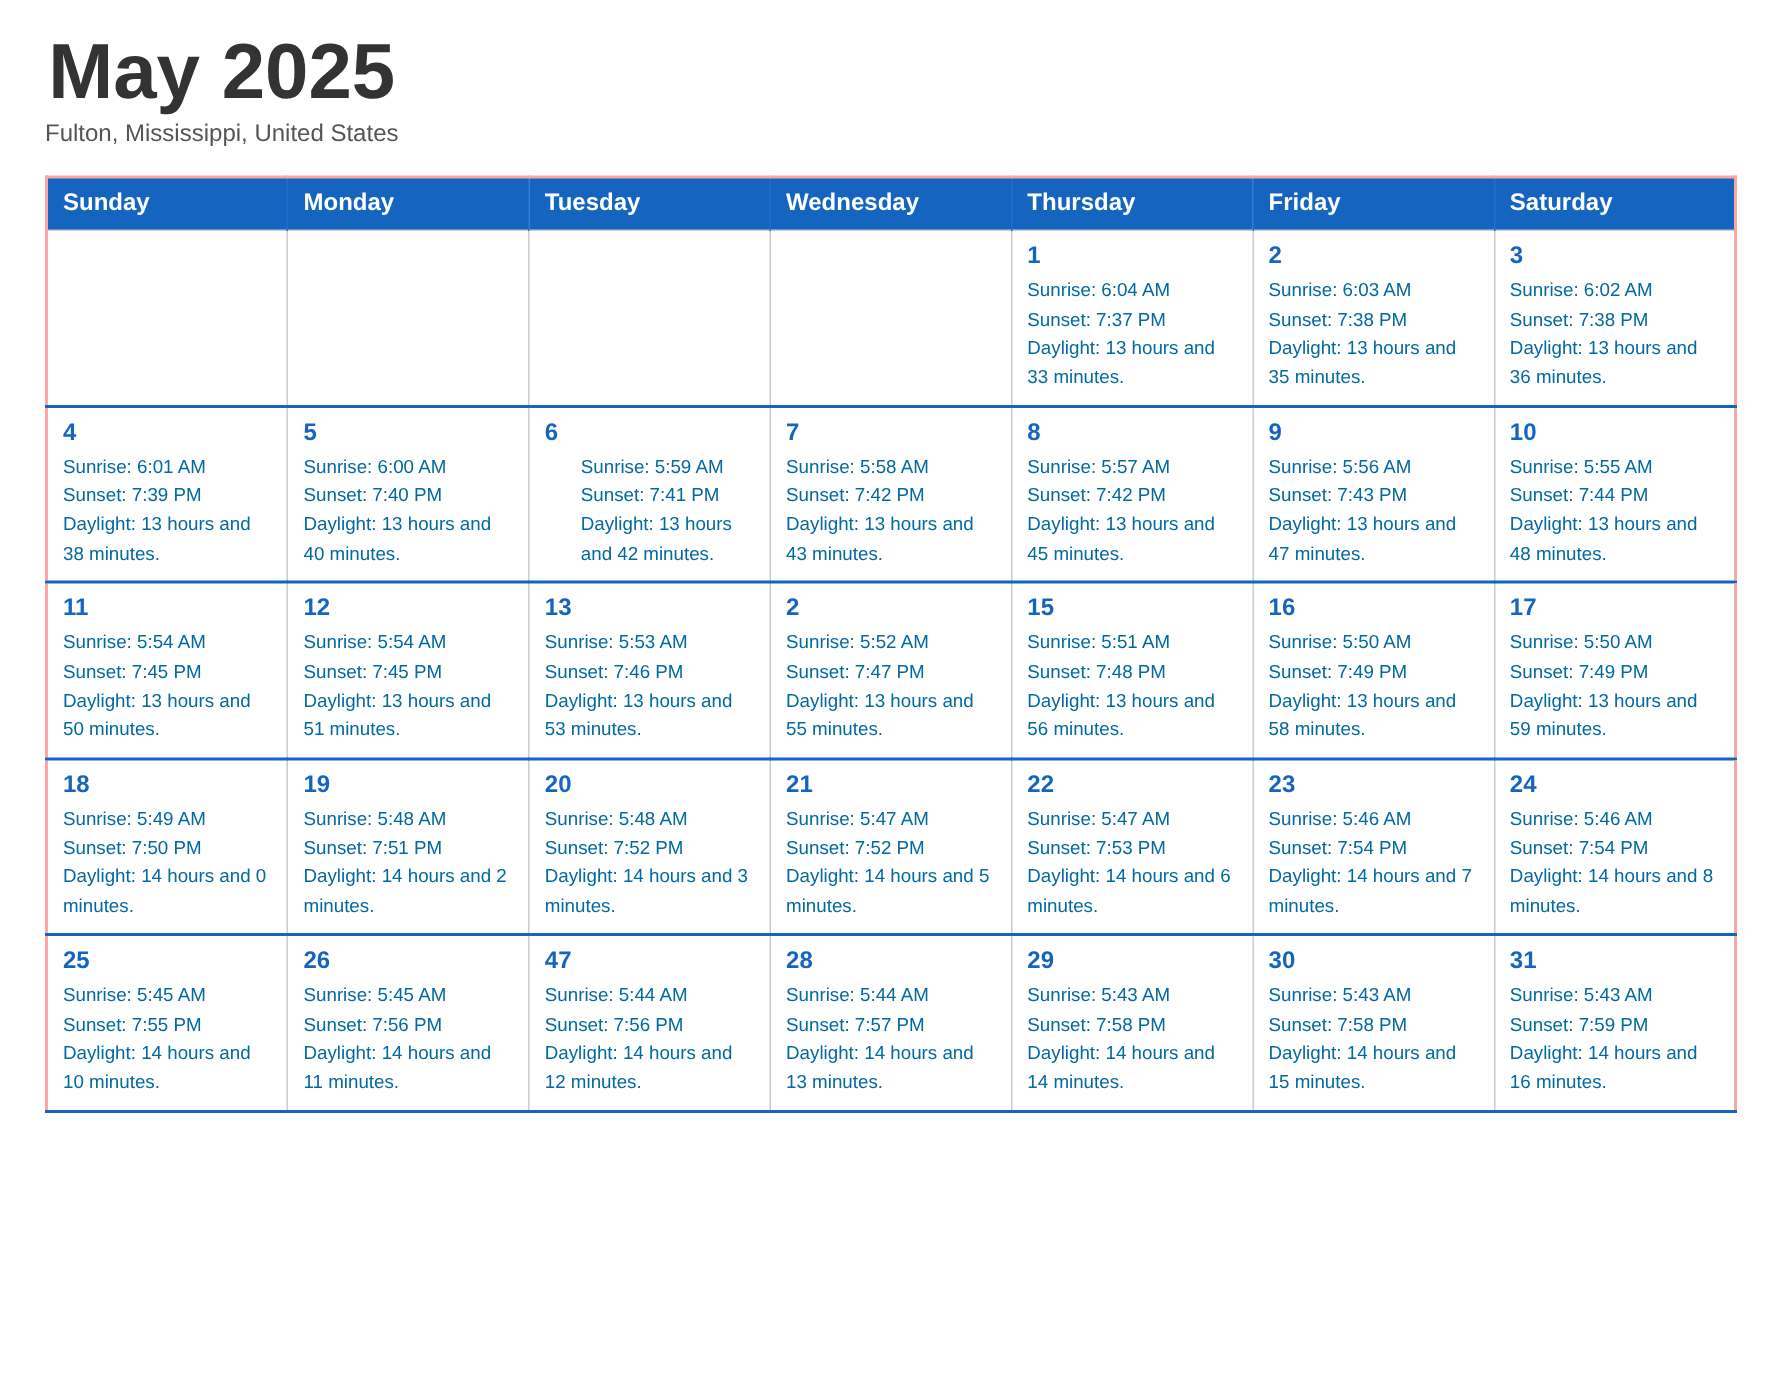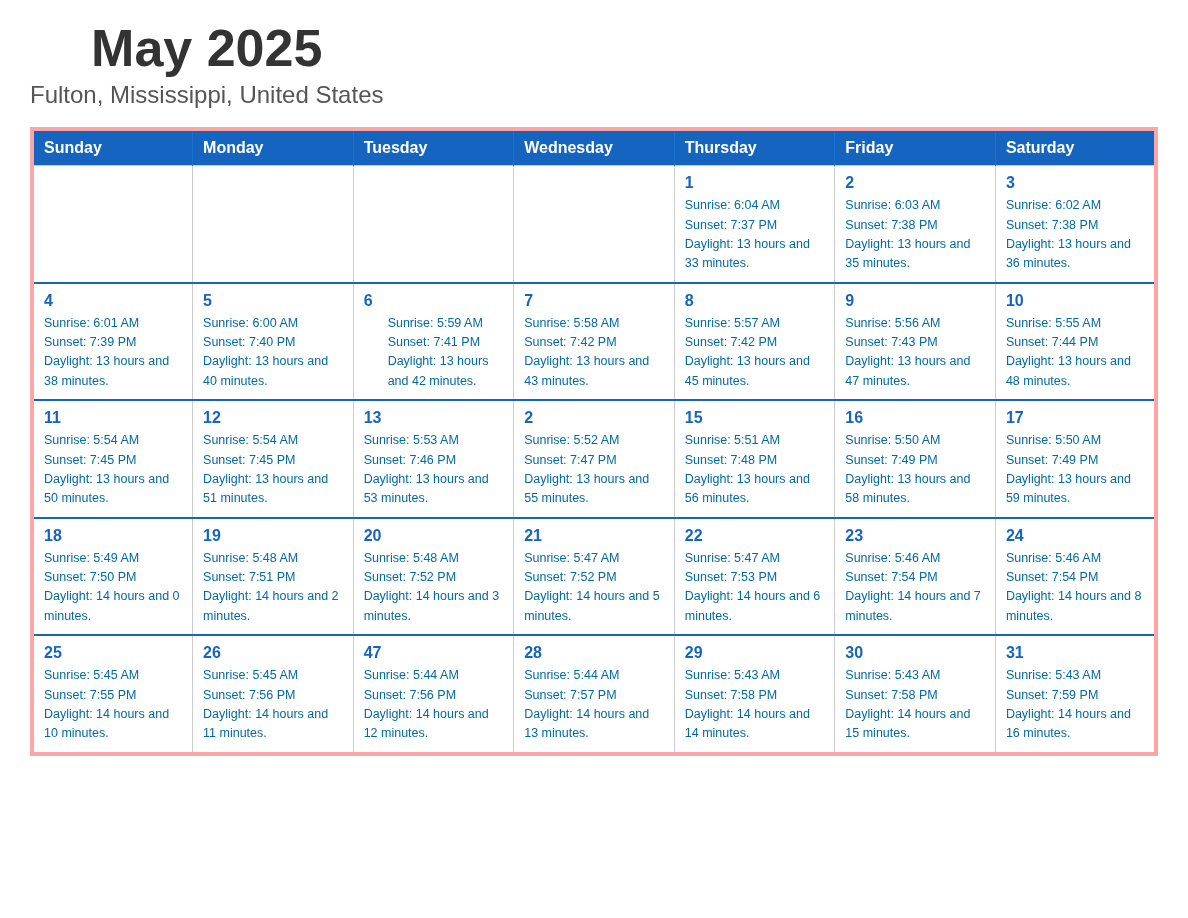--- a/index.html
+++ b/index.html
@@ -25,28 +25,28 @@
     .logo-right {
       text-align: center;
     }
     .month-title {
       font-size: 52px;
       font-weight: bold;
       color: #333;
       line-height: 1.1;
     }
     .location {
-      font-size: 24px;
+      font-size: 16px;
       color: #555;
       margin-top: 4px;
     }
     .calendar {
       width: 100%;
       border-collapse: collapse;
-      border: 4px solid #fca5a5;
+      border: 2px solid #fca5a5;
     }
     .calendar thead tr th {
       background-color: #1565c0;
       color: #fff;
       font-size: 16px;
       font-weight: bold;
       padding: 8px 10px;
       text-align: left;
       border-right: 1px solid #1a72d0;
     }

